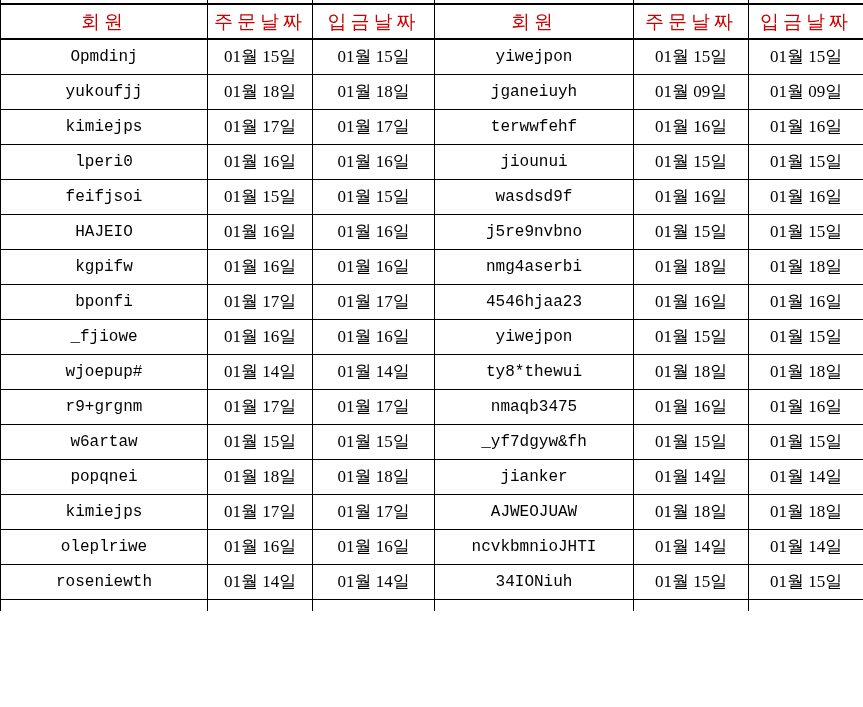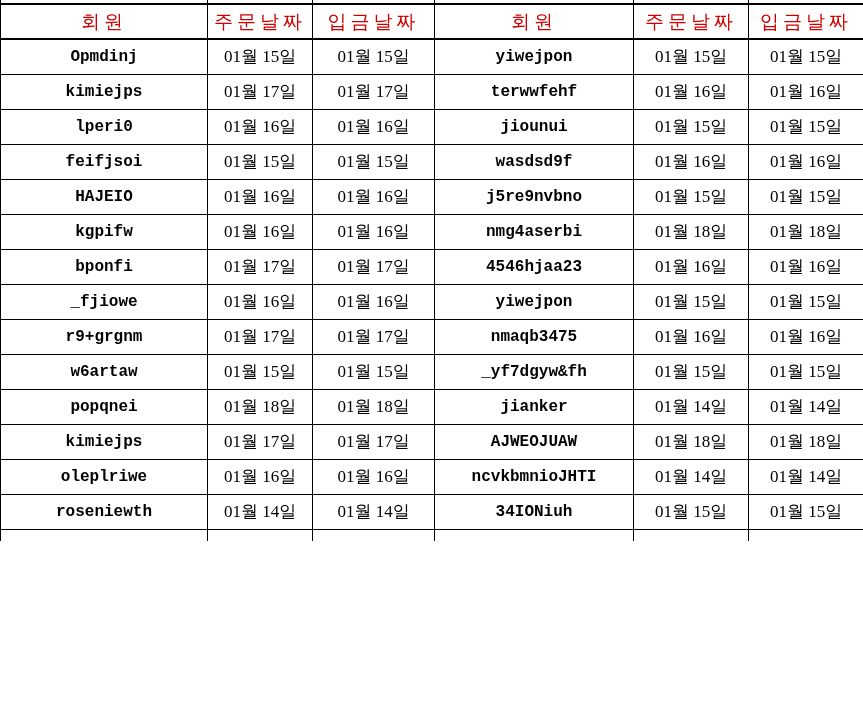--- a/index.html
+++ b/index.html
@@ -43,21 +43,20 @@
     letter-spacing: 4px;
     border-bottom: 2px solid var(--border, #000000);
   }
   tbody.data-body td {
     height: 35px;
     color: var(--body-color, #000000);
   }
   td.member {
     font-family: "Liberation Mono", "DejaVu Sans Mono", monospace;
     font-size: 16px;
-    font-weight: bold;
   }
   td.date {
     font-family: "Liberation Serif", "DejaVu Serif", serif;
     font-size: 17px;
   }
   
   tr.cut-row-bottom td {
     height: 12px;
     border-bottom: none;
   }
@@ -96,20 +95,28 @@
     <tbody class="data-body">
         <tr>
           <td class="member">Opmdinj</td>
           <td class="date">01월 15일</td>
           <td class="date">01월 15일</td>
           <td class="member">yiwejpon</td>
           <td class="date">01월 15일</td>
           <td class="date">01월 15일</td>
         </tr>
         <tr>
+          <td class="member">yukoufjj</td>
+          <td class="date">01월 18일</td>
+          <td class="date">01월 18일</td>
+          <td class="member">jganeiuyh</td>
+          <td class="date">01월 09일</td>
+          <td class="date">01월 09일</td>
+        </tr>
+        <tr>
           <td class="member">kimiejps</td>
           <td class="date">01월 17일</td>
           <td class="date">01월 17일</td>
           <td class="member">terwwfehf</td>
           <td class="date">01월 16일</td>
           <td class="date">01월 16일</td>
         </tr>
         <tr>
           <td class="member">lperi0</td>
           <td class="date">01월 16일</td>
@@ -150,20 +157,28 @@
           <td class="date">01월 16일</td>
           <td class="date">01월 16일</td>
         </tr>
         <tr>
           <td class="member">_fjiowe</td>
           <td class="date">01월 16일</td>
           <td class="date">01월 16일</td>
           <td class="member">yiwejpon</td>
           <td class="date">01월 15일</td>
           <td class="date">01월 15일</td>
+        </tr>
+        <tr>
+          <td class="member">wjoepup#</td>
+          <td class="date">01월 14일</td>
+          <td class="date">01월 14일</td>
+          <td class="member">ty8*thewui</td>
+          <td class="date">01월 18일</td>
+          <td class="date">01월 18일</td>
         </tr>
         <tr>
           <td class="member">r9+grgnm</td>
           <td class="date">01월 17일</td>
           <td class="date">01월 17일</td>
           <td class="member">nmaqb3475</td>
           <td class="date">01월 16일</td>
           <td class="date">01월 16일</td>
         </tr>
         <tr>

